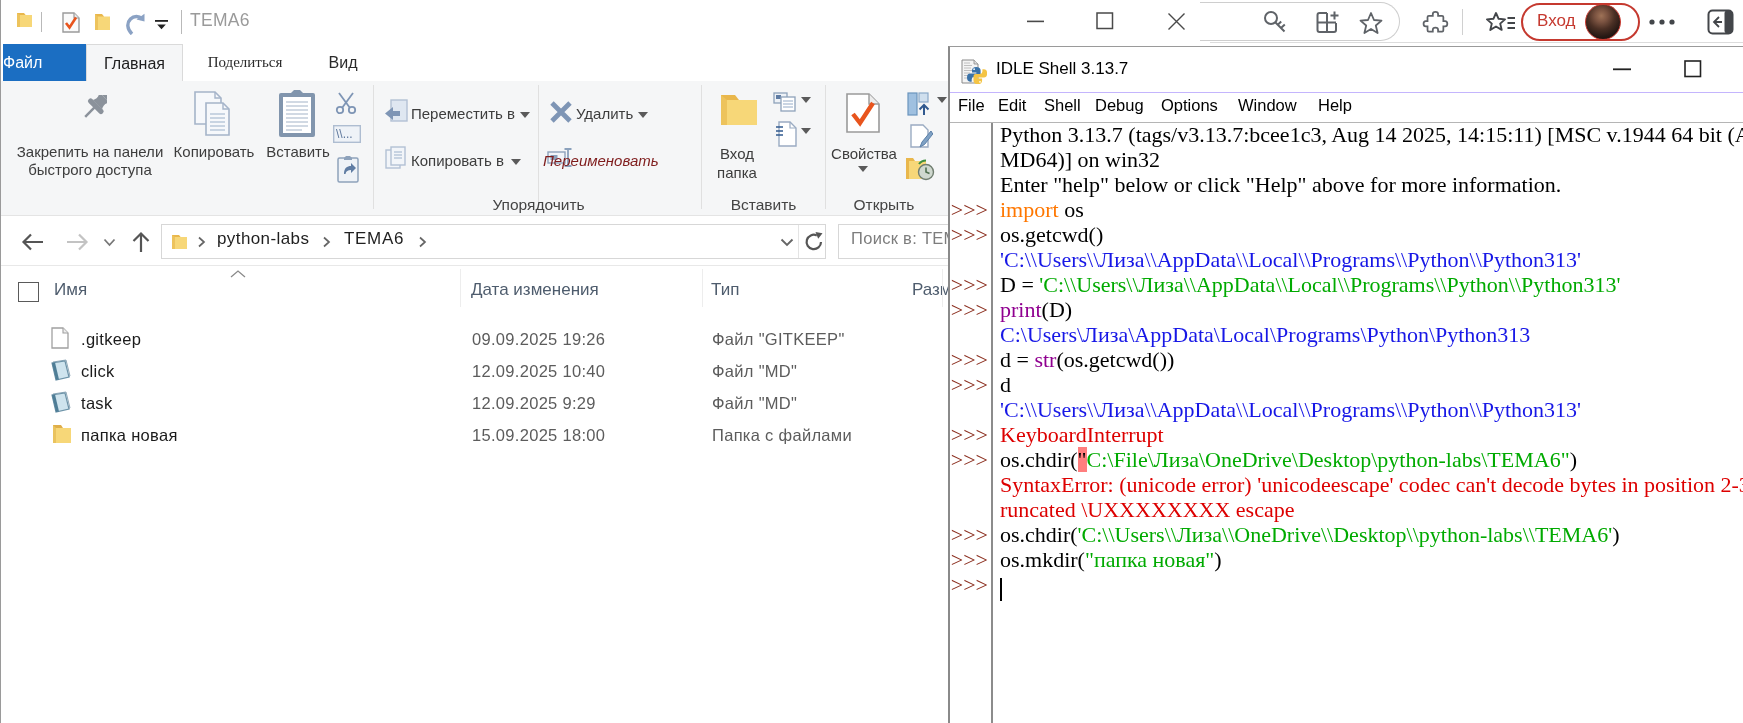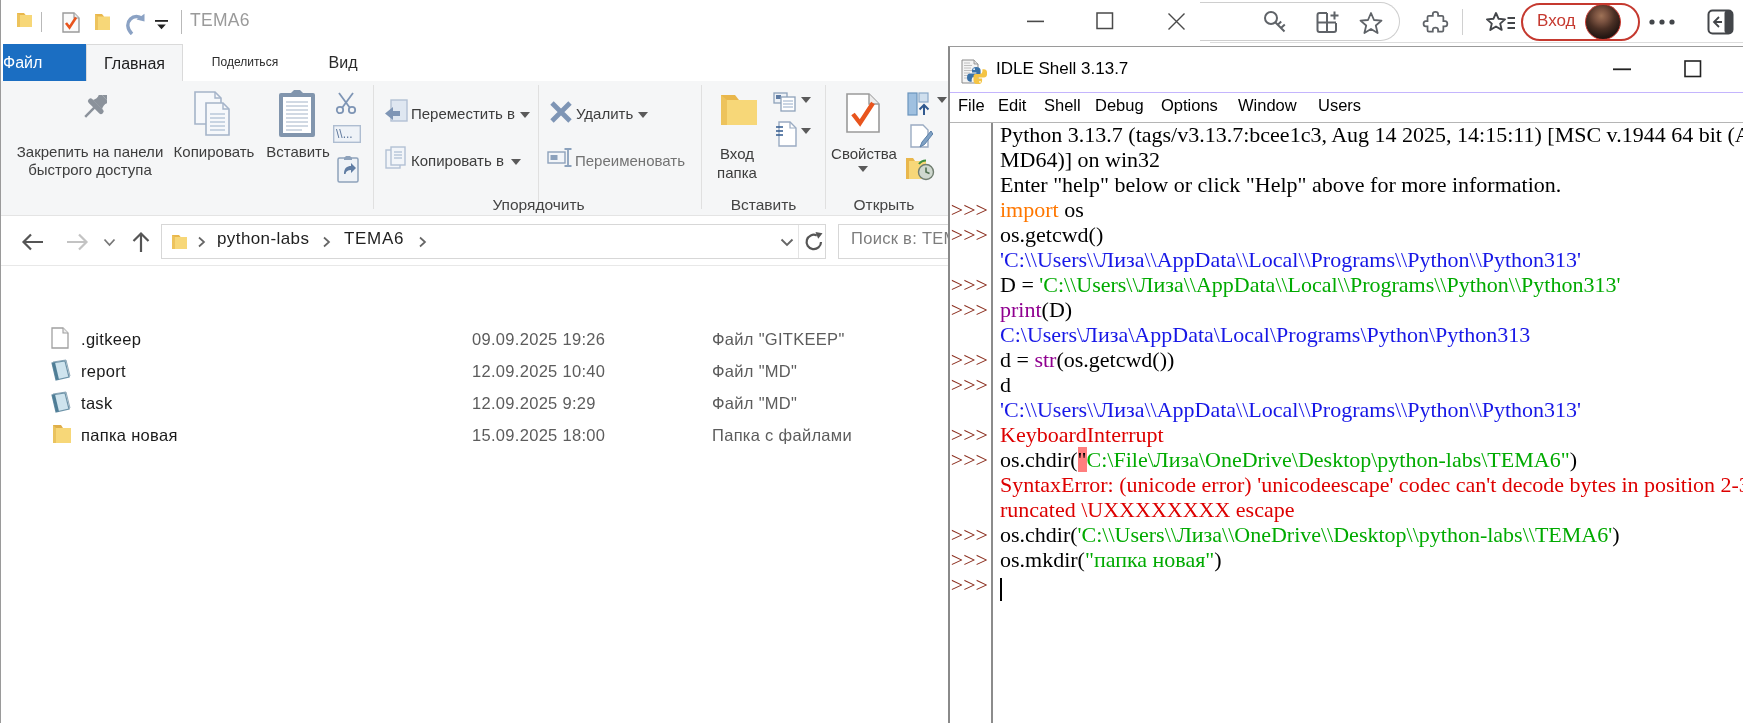--- a/index.html
+++ b/index.html
@@ -63,21 +63,21 @@
           <rect x="1" y="1" width="15.5" height="15.5" fill="none" stroke="#4a4a4a" stroke-width="1.5"></rect>
         </svg>
       <svg class="abs" style="left:1166px;top:12px;" width="19" height="19" viewBox="0 0 19 19">
           <path d="M1.5 1.5 L17.5 17.5 M17.5 1.5 L1.5 17.5" stroke="#4a4a4a" stroke-width="1.4"></path>
         </svg>
     </div>
 
     <div class="abs" style="left:0;top:43px;width:1210px;height:38px;background:#fff;"></div>
     <div class="abs" id="tab-file" style="left:2px;top:44px;width:83px;height:37px;background:#1b6ec2;color:#fff;font-size:16px;text-align:left;line-height:37px;">Файл</div>
     <div class="abs" id="tab-home" style="left:85px;top:44px;width:97px;height:38px;background:#f5f6f7;border:1px solid #dadada;border-bottom:none;color:#1e1e1e;font-size:16px;text-align:center;line-height:37px;">Главная</div>
-    <div class="abs" style="left:182px;top:44px;width:124px;height:37px;color:#2b2b2b;font-size:12px;text-align:center;line-height:37px;">Поделиться</div>
+    <div class="abs" style="left:182px;top:44px;width:124px;height:37px;color:#2b2b2b;font-size:15px;text-align:center;line-height:37px;font-family:Liberation Serif, serif;">Поделиться</div>
     <div class="abs" style="left:306px;top:44px;width:72px;height:37px;color:#2b2b2b;font-size:16px;text-align:center;line-height:37px;">Вид</div>
 
     <div class="abs" id="ribbon" style="left:0;top:81px;width:1210px;height:135px;background:#f5f6f7;border-bottom:1px solid #e4e4e4;font-size:15px;color:#3d3d3d;">
 
       <div class="abs" style="left:372px;top:4px;width:1px;height:124px;background:#e0e0e0;"></div>
       <div class="abs" style="left:700px;top:4px;width:1px;height:124px;background:#e0e0e0;"></div>
       <div class="abs" style="left:824px;top:4px;width:1px;height:124px;background:#e0e0e0;"></div>
 
       <svg class="abs" style="left:72px;top:14px;" width="34" height="36" viewBox="0 0 34 36">
         <g fill="#8b929b" transform="translate(20.5,13.5) rotate(45) scale(1.12)">
@@ -159,21 +159,21 @@
       <div class="abs" style="left:575px;top:24px;">Удалить</div>
       <svg class="abs" style="left:637px;top:31px;" width="10" height="6" viewBox="0 0 10 6">
           <path d="M0 0 L10 0 L5 6 Z" fill="#5a5a5a"></path>
         </svg>
 
       <svg class="abs" style="left:546px;top:66px;" width="26" height="22" viewBox="0 0 26 22">
         <rect x="1" y="5" width="17" height="11" fill="#f2f5f9" stroke="#8ea2bb" stroke-width="1.4"></rect>
         <rect x="3.5" y="8" width="7" height="5" fill="#8ba1bc"></rect>
         <path d="M21 2 L21 19 M17.5 2 L24.5 2 M17.5 19 L24.5 19" stroke="#8ba1bc" stroke-width="1.8"></path>
       </svg>
-      <div class="abs" style="left:574px;top:71px;color:#737373;">Переименовать</div>
+      <div class="abs" style="left:542px;top:71px;color:#7f1d1d;font-style:italic;">Переименовать</div>
       <div class="abs" style="left:455px;top:115px;width:165px;text-align:center;color:#444;font-size:15.5px;">Упорядочить</div>
 
       <svg class="abs" style="left:718px;top:8px;" width="40" height="40" viewBox="0 0 40 40">
         <path d="M2 6 L16 6 L20 11 L20 36 L2 36 Z" fill="#e9b74c"></path>
         <path d="M8 11 L38 11 L38 36 L8 36 Z" fill="#f7d778"></path>
         <path d="M2 6 L8 11 L8 36 L2 36 Z" fill="#edc35c"></path>
       </svg>
       <div class="abs" style="left:706px;top:64px;width:60px;text-align:center;">Вход</div>
       <div class="abs" style="left:706px;top:83px;width:60px;text-align:center;">папка</div>
 
@@ -270,37 +270,50 @@
 
       <svg class="abs" style="left:803px;top:16px;" width="20" height="20" viewBox="0 0 20 20">
         <path d="M17 10 A7.2 7.2 0 1 1 12.8 3.4" fill="none" stroke="#555" stroke-width="2.2"></path>
         <path d="M11.5 0 L18.5 1.2 L14.2 6.8 Z" fill="#555"></path>
       </svg>
 
       <div class="abs" style="left:837px;top:8px;width:130px;height:35px;background:#fff;border:1px solid #d7d7d7;"></div>
       <div class="abs" style="left:850px;top:13px;font-size:16.5px;color:#7d7d7d;letter-spacing:0.3px;">Поиск в: ТЕМ</div>
     </div>
 
+    <div class="abs" id="headers" style="left:0;top:267px;width:1210px;height:43px;background:#fff;font-size:17px;">
+      <svg class="abs" style="left:229px;top:3px;" width="16" height="8" viewBox="0 0 16 8">
+          <path d="M1 7 L8 1 L15 7" fill="none" stroke="#8a8a8a" stroke-width="1.3"></path>
+        </svg>
+      <div class="abs" style="left:17px;top:15px;width:21px;height:20px;border:1.5px solid #5a5a5a;background:#fff;"></div>
+      <div class="abs" style="left:53px;top:13px;color:#4e5c6d;">Имя</div>
+      <div class="abs" style="left:470px;top:13px;color:#4e5c6d;">Дата изменения</div>
+      <div class="abs" style="left:710px;top:13px;color:#4e5c6d;">Тип</div>
+      <div class="abs" style="left:911px;top:13px;color:#4e5c6d;">Разм</div>
+      <div class="abs" style="left:459px;top:2px;width:1px;height:38px;background:#ededed;"></div>
+      <div class="abs" style="left:701px;top:2px;width:1px;height:38px;background:#ededed;"></div>
+      <div class="abs" style="left:941px;top:2px;width:1px;height:38px;background:#ededed;"></div>
+    </div>
 
     <div class="abs" id="rows" style="left:0;top:310px;width:1210px;height:220px;background:#fff;font-size:16.5px;letter-spacing:0.3px;">
 
       <svg class="abs" style="left:50px;top:17px;" width="18" height="22" viewBox="0 0 18 22">
         <path d="M1 1 L12 1 L17 6 L17 21 L1 21 Z" fill="#fff" stroke="#a0a0a0" stroke-width="1.3"></path>
         <path d="M12 1 L12 6 L17 6" fill="#ededed" stroke="#a0a0a0" stroke-width="1.1"></path>
       </svg>
       <div class="abs" style="left:80px;top:20px;color:#1b1b1b;">.gitkeep</div>
       <div class="abs" style="left:471px;top:20px;color:#5c5c5c;">09.09.2025 19:26</div>
       <div class="abs" style="left:711px;top:20px;color:#5c5c5c;">Файл "GITKEEP"</div>
 
       <svg class="abs" style="left:49px;top:49px;" width="21" height="22" viewBox="0 0 21 22">
         <path d="M3 3 L16 1 L20 17 L7 20 Z" fill="#fff" stroke="#8fa8b8" stroke-width="1"></path>
         <path d="M2 4 L15 2 L19 18 L6 21 Z" fill="#cfe4ee" stroke="#6d93a8" stroke-width="1.2"></path>
         <path d="M2 4 L6 21 L9 20.4 L5 3.5 Z" fill="#4e7d96"></path>
       </svg>
-      <div class="abs" style="left:80px;top:52px;color:#1b1b1b;">report</div>
+      <div class="abs" style="left:80px;top:52px;color:#1b1b1b;">click</div>
       <div class="abs" style="left:471px;top:52px;color:#5c5c5c;">12.09.2025 10:40</div>
       <div class="abs" style="left:711px;top:52px;color:#5c5c5c;">Файл "MD"</div>
 
       <svg class="abs" style="left:49px;top:81px;" width="21" height="22" viewBox="0 0 21 22">
         <path d="M3 3 L16 1 L20 17 L7 20 Z" fill="#fff" stroke="#8fa8b8" stroke-width="1"></path>
         <path d="M2 4 L15 2 L19 18 L6 21 Z" fill="#cfe4ee" stroke="#6d93a8" stroke-width="1.2"></path>
         <path d="M2 4 L6 21 L9 20.4 L5 3.5 Z" fill="#4e7d96"></path>
       </svg>
       <div class="abs" style="left:80px;top:84px;color:#1b1b1b;">task</div>
       <div class="abs" style="left:471px;top:84px;color:#5c5c5c;">12.09.2025 9:29</div>
@@ -392,21 +405,21 @@
         </svg>
     </div>
 
     <div class="abs" id="idle-menu" style="left:0;top:46px;width:795px;height:29px;background:#fff;font-size:16.5px;color:#000;">
       <span class="abs" style="left:8px;top:3px;">File</span>
       <span class="abs" style="left:48px;top:3px;">Edit</span>
       <span class="abs" style="left:94px;top:3px;">Shell</span>
       <span class="abs" style="left:145px;top:3px;">Debug</span>
       <span class="abs" style="left:211px;top:3px;">Options</span>
       <span class="abs" style="left:288px;top:3px;">Window</span>
-      <span class="abs" style="left:368px;top:3px;">Users</span>
+      <span class="abs" style="left:368px;top:3px;">Help</span>
     </div>
 
     <div class="abs" id="idle-text" style="left:0;top:75px;width:796px;height:603px;background:#fff;border-top:1px solid #b5b5b5;font-family:'Liberation Serif',serif;font-size:22px;line-height:25px;white-space:pre;">
       <div class="abs" style="left:41px;top:0px;width:2px;height:603px;background:#8c8c8c;"></div>
       <div id="prompts" class="abs" style="left:0;top:0;width:38px;height:603px;color:#8b2d1d;text-align:right;">
         <div class="abs p" style="top:74px;">&gt;&gt;&gt;</div>
         <div class="abs p" style="top:99px;">&gt;&gt;&gt;</div>
         <div class="abs p" style="top:149px;">&gt;&gt;&gt;</div>
         <div class="abs p" style="top:174px;">&gt;&gt;&gt;</div>
         <div class="abs p" style="top:224px;">&gt;&gt;&gt;</div>

